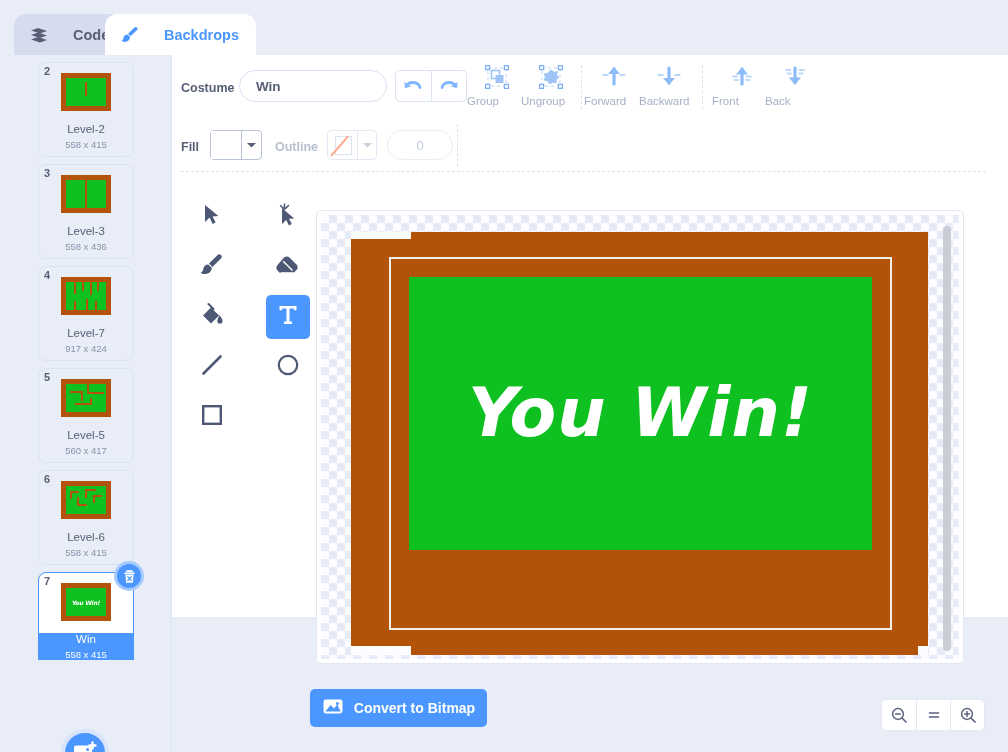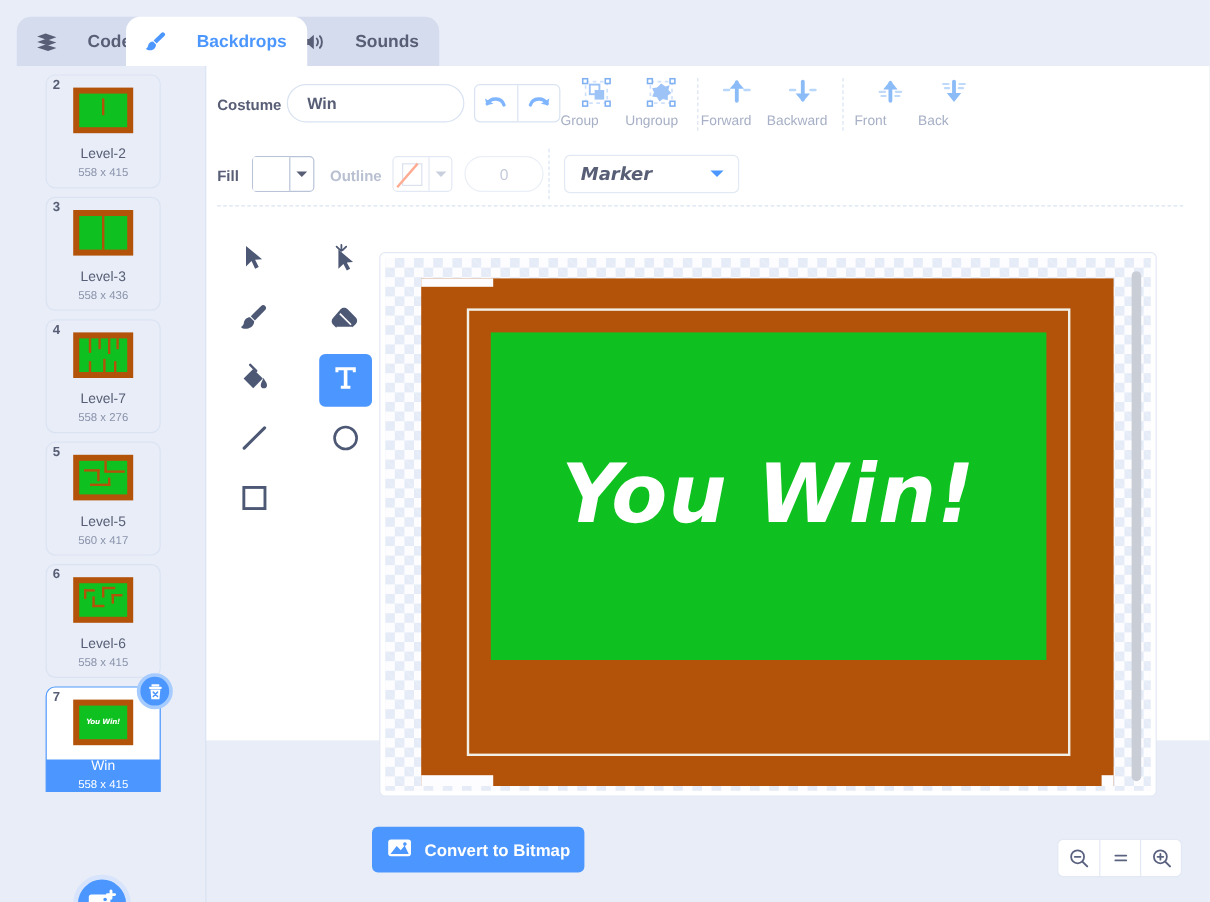--- a/index.html
+++ b/index.html
@@ -226,30 +226,20 @@
     <div class="tab active" id="tab-backdrops">
       <span class="tab-ico">
         <svg width="20" height="18" viewBox="0 0 20 18">
           <path d="M17 1.5 C17.8 2.3 17.8 3.3 17 4.1 L10.5 10.3 L8 7.8 L14.4 1.5 C15.2 0.8 16.2 0.8 17 1.5 Z" fill="#4c97ff"></path>
           <path d="M7.6 8.6 L10 11 C10 13.5 8.3 15.6 5.3 15.9 C3.6 16.1 2 15.4 1.5 14.6 C2.6 14.2 3.2 13.4 3.4 12.2 C3.7 10 5.4 8.6 7.6 8.6 Z" fill="#4c97ff"></path>
         </svg>
       </span>
       <span>Backdrops</span>
     </div>
 
-    <div class="tab" id="tab-sounds">
-      <span class="tab-ico">
-        <svg width="20" height="18" viewBox="0 0 20 18">
-          <path d="M2 6.5 H5.5 L9.5 3 V15 L5.5 11.5 H2 Z" fill="#575e75"></path>
-          <path d="M12 6.2 C13.3 7.3 13.3 10.7 12 11.8" stroke="#575e75" stroke-width="1.6" fill="none" stroke-linecap="round"></path>
-          <path d="M14.6 4.2 C16.8 6.2 16.8 11.8 14.6 13.8" stroke="#575e75" stroke-width="1.6" fill="none" stroke-linecap="round"></path>
-        </svg>
-      </span>
-      <span>Sounds</span>
-    </div>
   </div>
 
   <div class="selector">
     <div class="sel-list">
 
       <div class="thumb">
         <div class="thumb-top">
           <span class="thumb-num">2</span>
           <div class="thumb-art">
             <div class="thumb-art-inner">
@@ -283,21 +273,21 @@
               <div class="mz" style="left:16px;top:0;width:2px;height:9px;"></div>
               <div class="mz" style="left:24px;top:0;width:2px;height:13px;"></div>
               <div class="mz" style="left:31px;top:0;width:2px;height:9px;"></div>
               <div class="mz" style="left:8px;top:19px;width:2px;height:9px;"></div>
               <div class="mz" style="left:20px;top:17px;width:2px;height:11px;"></div>
               <div class="mz" style="left:29px;top:19px;width:2px;height:9px;"></div>
             </div>
           </div>
         </div>
         <div class="thumb-label">Level-7</div>
-        <div class="thumb-size">558 x 276</div>
+        <div class="thumb-size">917 x 424</div>
       </div>
 
       <div class="thumb">
         <div class="thumb-top">
           <span class="thumb-num">5</span>
           <div class="thumb-art">
             <div class="thumb-art-inner">
               <div class="mz" style="left:4px;top:7px;width:13px;height:2px;"></div>
               <div class="mz" style="left:15px;top:7px;width:2px;height:10px;"></div>
               <div class="mz" style="left:21px;top:0;width:2px;height:9px;"></div>
@@ -481,28 +471,20 @@
           <svg width="11" height="8" viewBox="0 0 11 8">
               <path d="M1 2 L5.5 6.5 L10 2 Z" fill="#c8cfdd"></path>
             </svg>
         </div>
       </div>
 
       <div class="stroke-size">0</div>
 
       <div class="vdash" style="left:285px;top:6px;height:42px;"></div>
 
-      <div class="font-sel">
-        <span class="fv">Marker</span>
-        <span>
-          <svg width="13" height="9" viewBox="0 0 13 9">
-              <path d="M1 2 L6.5 7.5 L12 2 Z" fill="#4c97ff"></path>
-            </svg>
-        </span>
-      </div>
 
       <div class="hdash" style="top:53px;"></div>
     </div>
 
     <div class="palette">
       <div class="ptool" style="left:8px;top:0;">
         <span>
           <svg width="22" height="24" viewBox="0 0 22 24">
               <path d="M4 2 L4 19 L8.6 14.6 L11.6 21 L14.6 19.4 L11.6 13.4 L17.4 13 Z" fill="#4d5875"></path>
             </svg>

